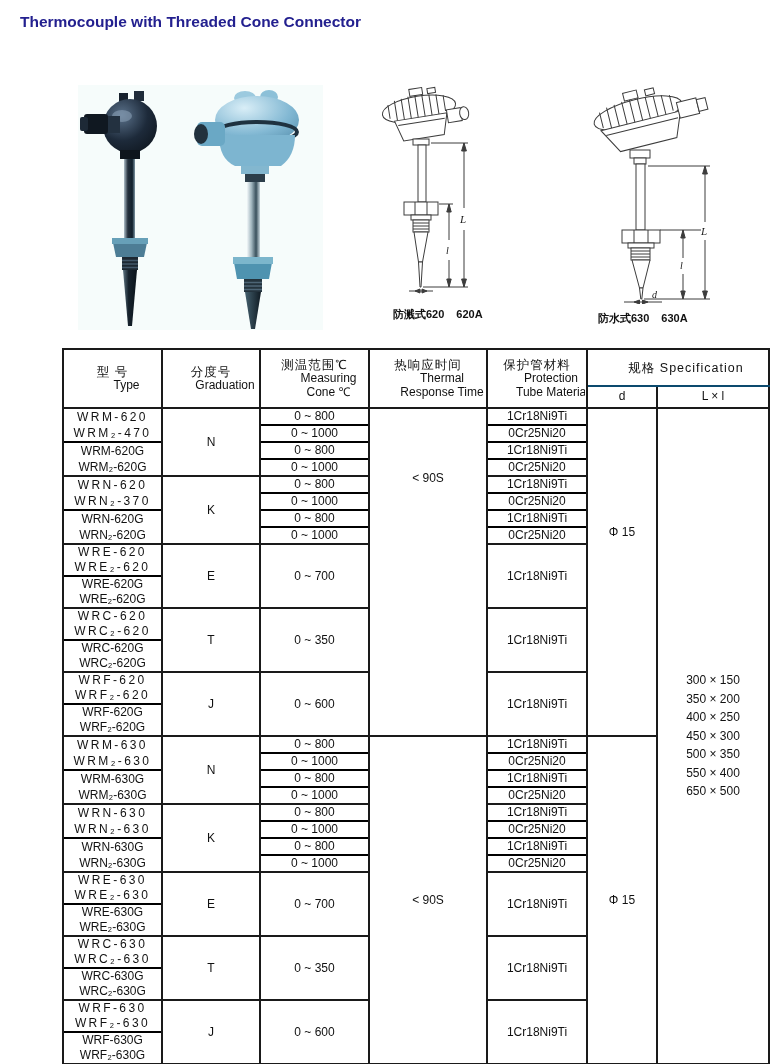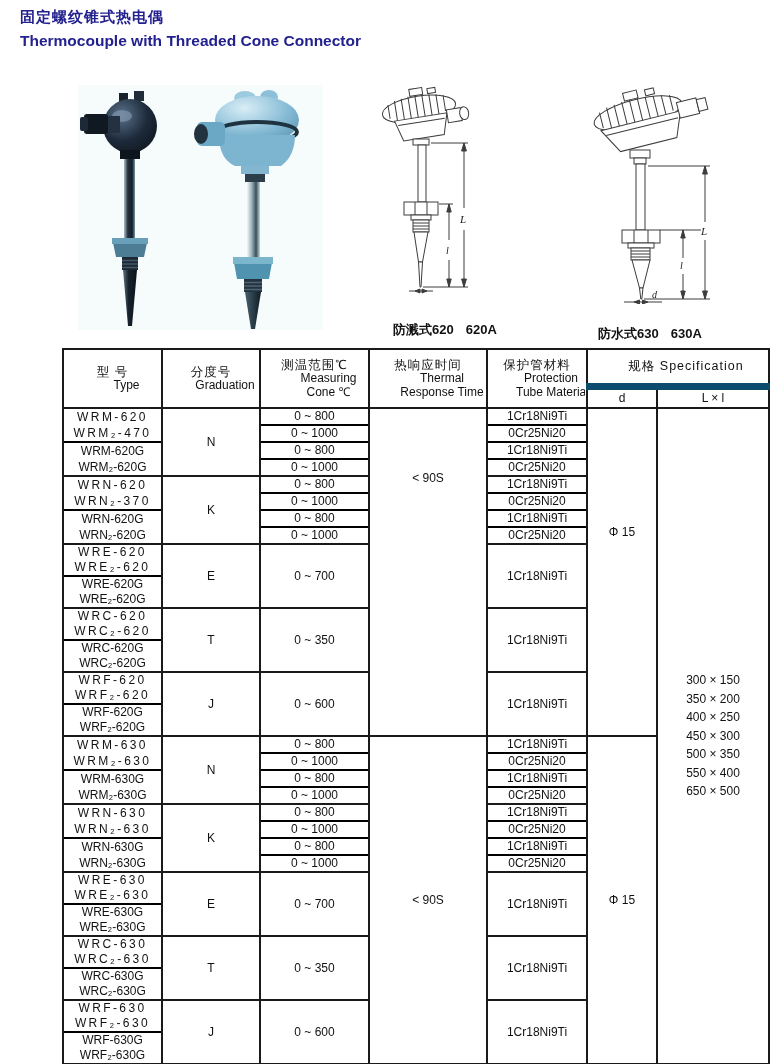--- a/index.html
+++ b/index.html
@@ -8,60 +8,59 @@
     width:780px; height:1064px; background:#ffffff; position:relative;
     font-family:"Liberation Sans", sans-serif; color:#111; overflow:hidden;
   }
   
   .titles { position:absolute; left:20px; top:8px; color:#23208f; }
   .title-zh { font-size:15px; font-weight:bold; letter-spacing:1px; }
   .title-en { font-size:15.5px; font-weight:bold; margin-top:5px; }
 
   
   .fig { position:absolute; }
-  .caption { font-size:13px; font-weight:bold; color:#111; margin-top:17px; margin-left:28px; }
+  .caption { font-size:11px; font-weight:bold; color:#111; margin-top:3px; margin-left:28px; }
   .caption .code { margin-left:12px; }
 
   
   table.spec {
     position:absolute; left:62px; top:348px; width:706px;
     border-collapse:collapse; table-layout:fixed;
     border:2px solid #1a1a1a; border-bottom:3px solid #1a1a1a;
   }
   .spec th, .spec td {
     border-left:2px solid #1a1a1a; border-right:2px solid #1a1a1a;
     padding:0; text-align:center; font-weight:normal; color:#111;
     overflow:hidden; white-space:nowrap;
   }
   .spec thead th { vertical-align:middle;border-radius:11px; }
   .spec thead tr:first-child th { height:37px; }
   .spec thead tr:last-child th { height:22px; border-top:1px solid #333; }
   .spec thead th[rowspan] { height:59px; border-bottom:2px solid #1a1a1a; }
-  .spec thead th.spec-top { border-bottom:7px solid #0c4a6e;padding-left:16px; }
+  .spec thead th.spec-top { border-bottom:2px solid #0c4a6e;padding-left:16px; }
   .spec thead tr:last-child th { border-bottom:2px solid #1a1a1a; }
   .hz { font-size:12.5px; line-height:14px; letter-spacing:1px; }
   .he { font-size:12px; line-height:13.5px;padding-left:28px; }
 
   .spec tbody td { font-size:12px; height:15.6px; line-height:15px; vertical-align:middle; }
   .bt1 { border-top:2px solid #000000; }
   .bt2 { border-top:2px solid #1a1a1a; }
   .c-type { text-align:left; padding-left:7px;margin-top:42px; }
   .c-type.sp { letter-spacing:2.4px; }
   .c-thermal.off-top { vertical-align:top; padding-top:62px; }
   .c-d.off-top-d { vertical-align:top; padding-top:116px; }
   .c-lxl { vertical-align:middle; }
   .c-lxl div { line-height:18.6px; font-size:12px; }
 
   svg text { font-family:"Liberation Serif", serif; fill:#222; }
 </style>
 </head>
 <body>
 
 <div class="titles">
-  <div class="title-zh">固定螺纹锥式热电偶</div>
   <div class="title-en">Thermocouple with Threaded Cone Connector</div>
 </div>
 
 <div class="fig" style="left:78px; top:85px;">
   <svg width="106" height="245" viewBox="0 0 106 245">
     <defs>
       <radialGradient id="p1head" cx="0.35" cy="0.3" r="0.95">
         <stop offset="0" stop-color="#5a718a"></stop>
           <stop offset="0.5" stop-color="#1d2a3a"></stop>
           <stop offset="1" stop-color="#0a1016"></stop>

